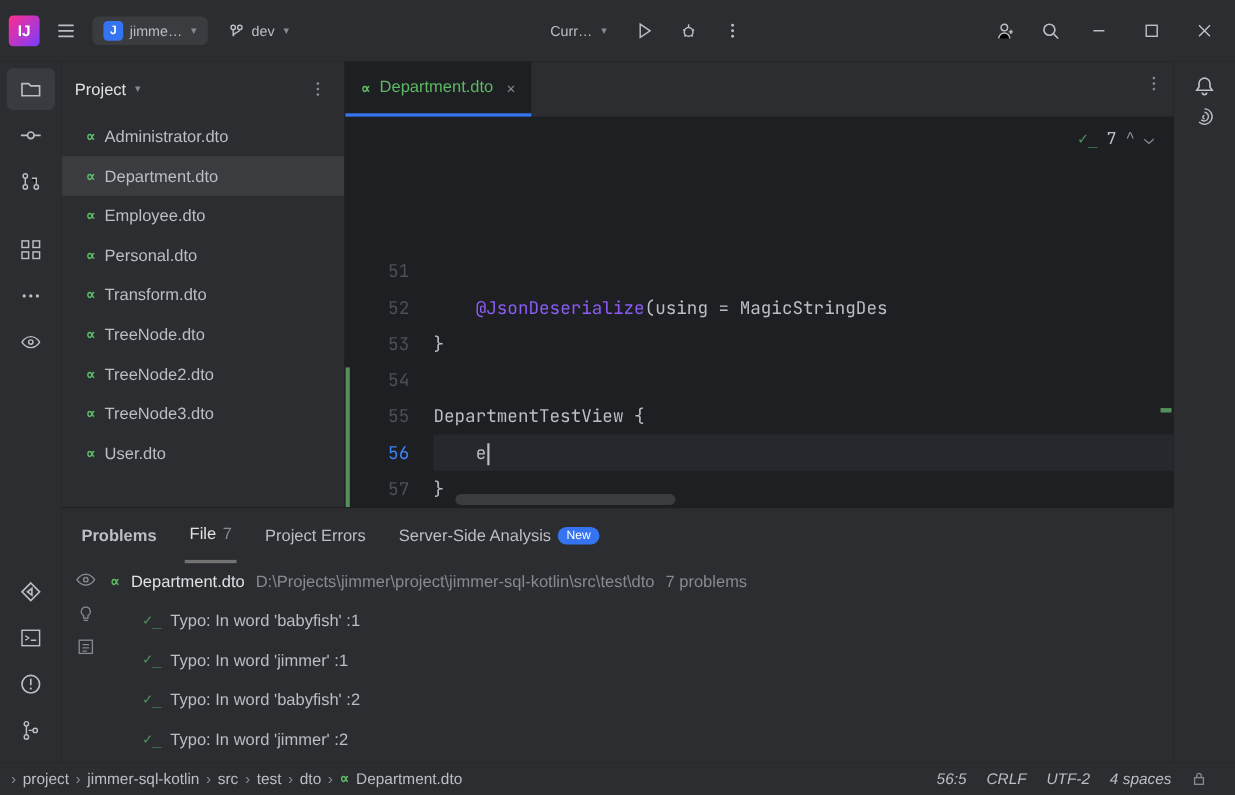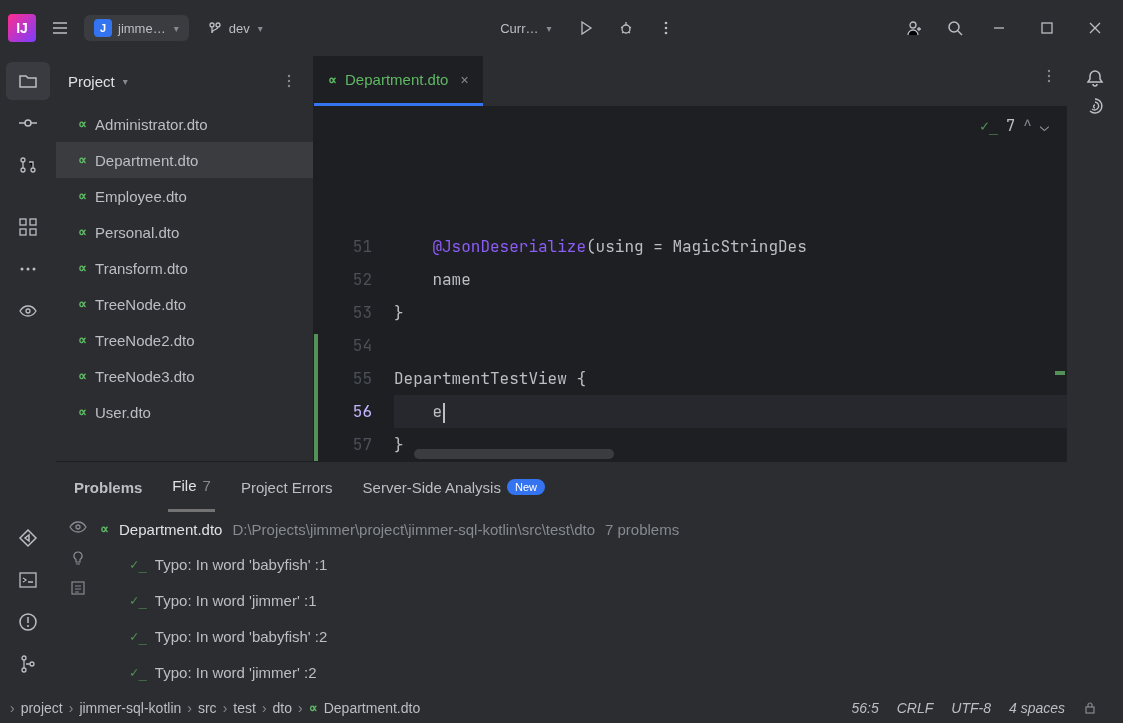--- a/index.html
+++ b/index.html
@@ -171,21 +171,21 @@
   padding-top: 6px;
   user-select: none;
   position: relative;
 }
 .gutter-green {
   position: absolute;
   left: 0; top: 110px; width: 4px; height: 135px;
   background: #549159;
 }
 .gnum { height: 33px; line-height: 33px; padding-right: 22px;}
-.gnum.cur { color: #c4b5fd; }
+.gnum.cur { color: #3b82f6; }
 .codelines { flex: 1; padding-top: 6px; position: relative;}
 .cline { height: 33px; line-height: 33px; white-space: pre; }
 .cline.cur { background: #26282e; }
 .kw { color: #8b5cf6; }
 .id { color: #bcbec4; }
 .sym { color: #bcbec4; }
 .caret {
   display: inline-block;
   width: 2px; height: 20px;
   background: #bcbec4;
@@ -496,21 +496,20 @@
             <div class="gnum">51</div>
             <div class="gnum">52</div>
             <div class="gnum">53</div>
             <div class="gnum">54</div>
             <div class="gnum">55</div>
             <div class="gnum cur">56</div>
             <div class="gnum">57</div>
           </div>
           <div class="codelines">
             <div class="cline"><span>    </span><span class="kw">@JsonDeserialize</span><span class="sym">(using = MagicStringDes</span></div>
-            <div class="cline"><span>    </span><span class="id">name</span></div>
             <div class="cline"><span class="sym">}</span></div>
             <div class="cline"><span></span></div>
             <div class="cline"><span class="id">DepartmentTestView</span><span class="sym"> {</span></div>
             <div class="cline cur"><span>    </span><span class="id">e</span><span class="caret"></span></div>
             <div class="cline"><span class="sym">}</span></div>
           </div>
           <div class="insp-badge">
             <span class="insp-checks">✓̲</span>
             <span>7</span>
             <span style="color:#868a91">^</span>
@@ -615,21 +614,21 @@
   <span class="crumb-sep">›</span>
   <span class="crumb">dto</span>
   <span class="crumb-sep">›</span>
   <span class="crumb">
     <span class="dto-icon">∝</span>
     <span>Department.dto</span>
   </span>
   <div class="status-right">
     <span>56:5</span>
     <span>CRLF</span>
-    <span>UTF-8</span>
+    <span>UTF-2</span>
     <span>4 spaces</span>
     <span>
       <svg width="14" height="14" viewBox="0 0 14 14">
           <rect x="3" y="6" width="8" height="6" fill="none" stroke="#868a91" stroke-width="1.2"></rect>
           <path fill="none" stroke="#868a91" stroke-width="1.2" d="M5 6V4a2 2 0 014 0v2"></path>
         </svg>
     </span>
   </div>
 </div>
 

